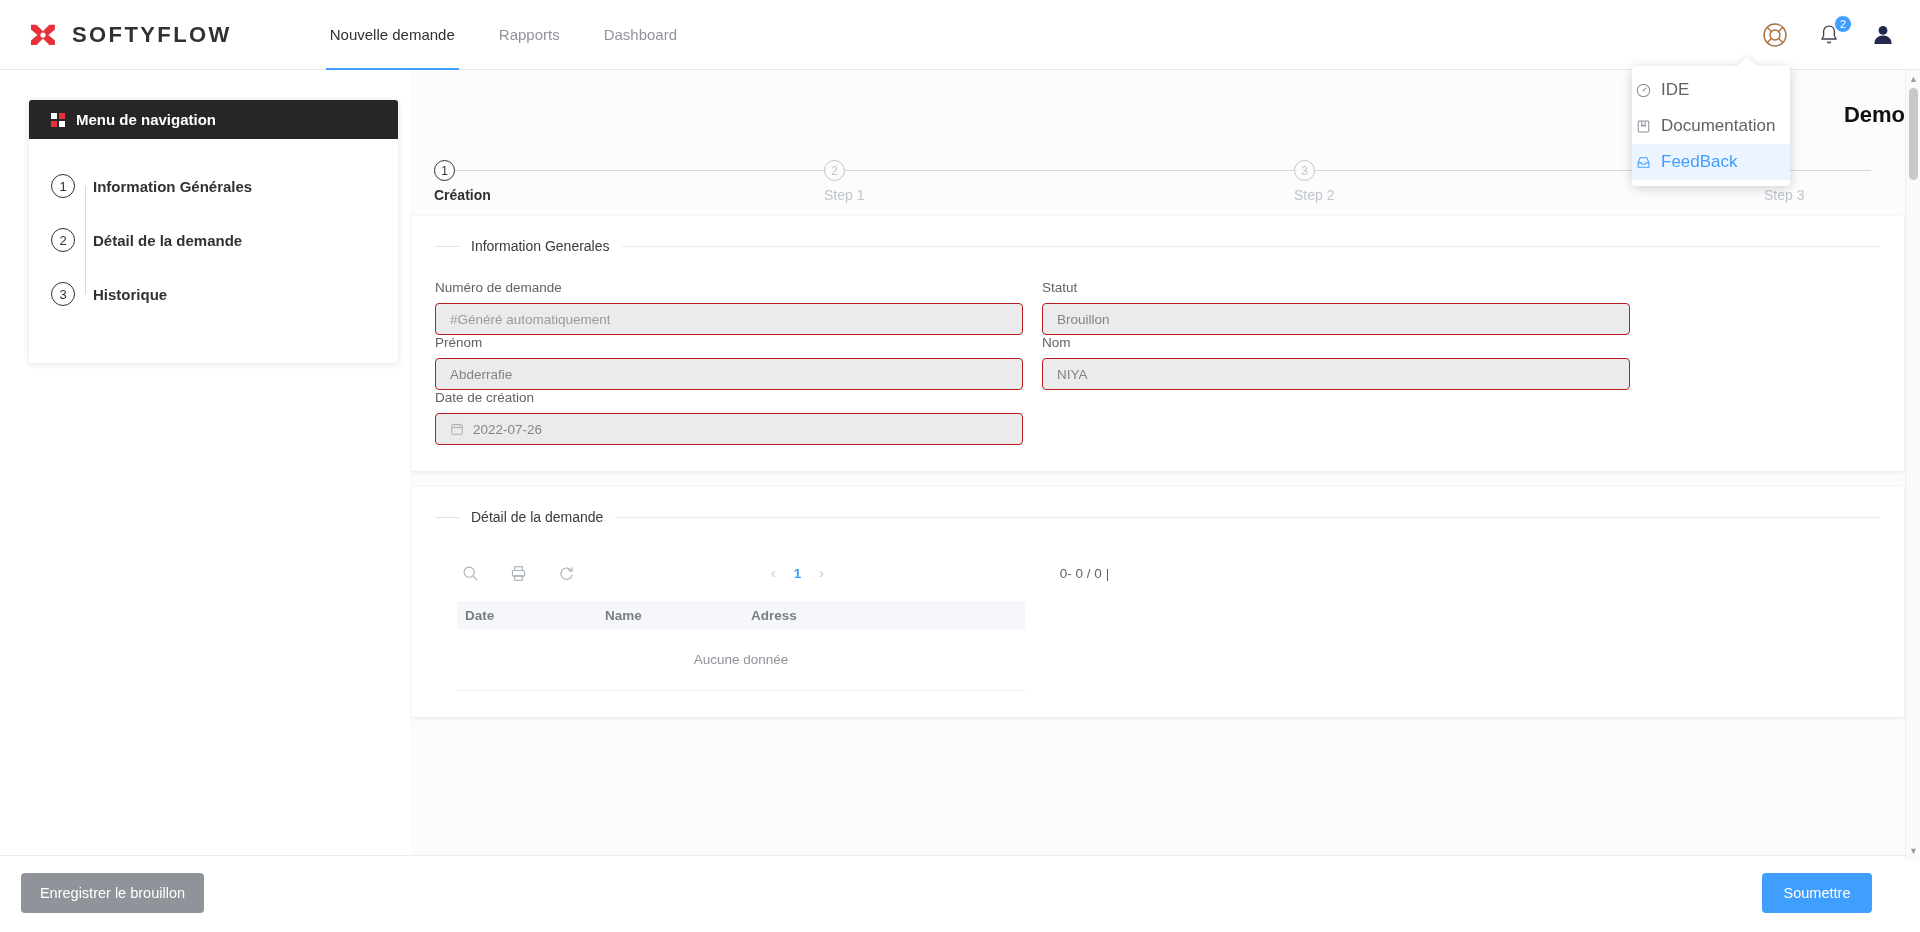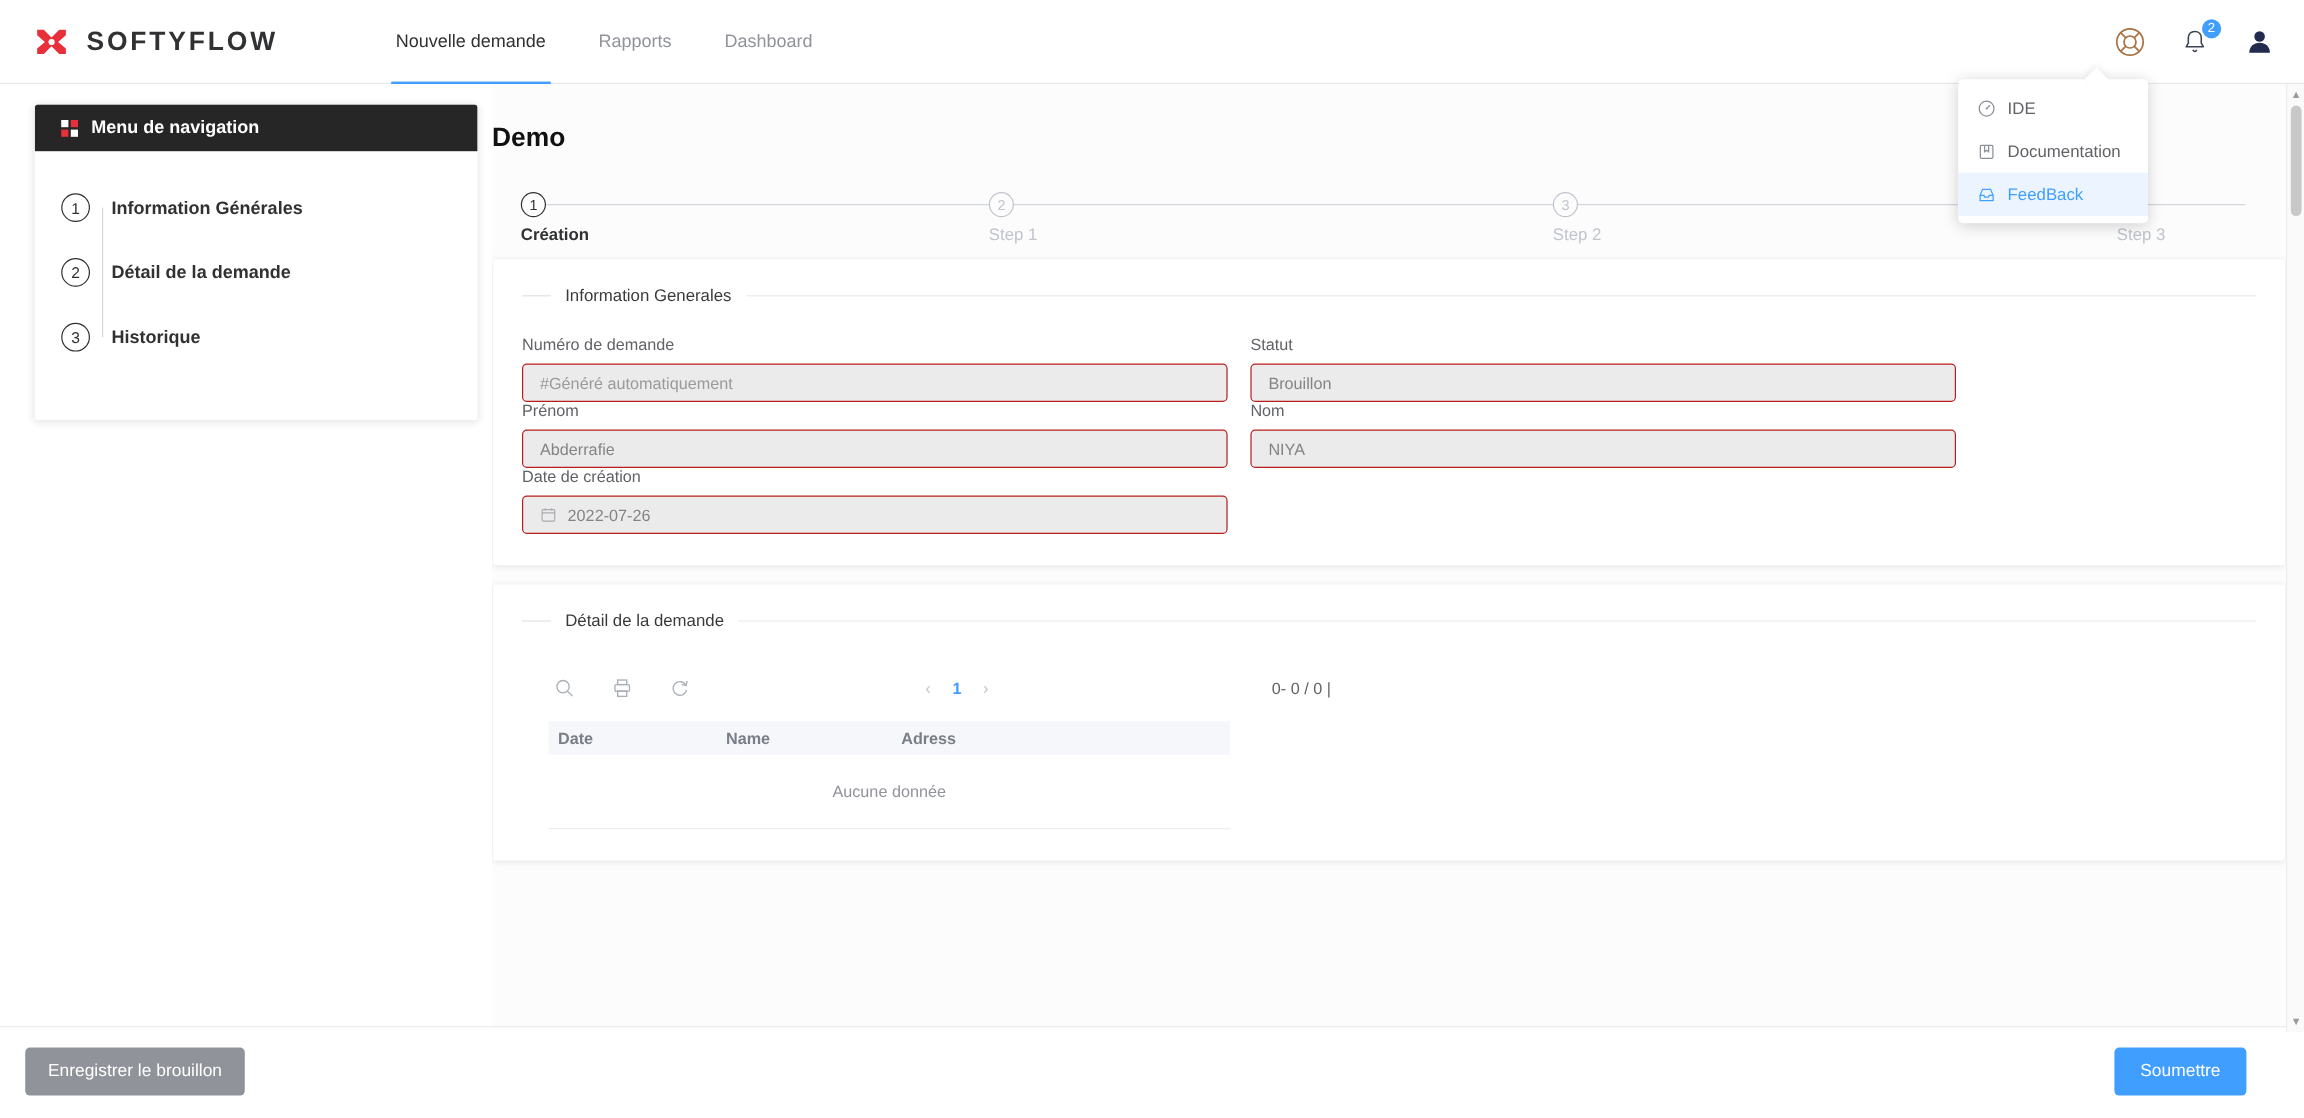--- a/index.html
+++ b/index.html
@@ -59,28 +59,28 @@
     box-shadow:0 2px 12px rgba(0,0,0,.18);
     padding:6px 0; z-index:60;
   }
   .dropdown::before{
     content:""; position:absolute; top:-7px; left:108px;
     width:14px; height:14px; background:#fff; transform:rotate(45deg);
     box-shadow:-2px -2px 5px rgba(0,0,0,.06);
   }
   .dd-item{
     display:flex; align-items:center; gap:10px;
-    height:36px; padding:0 16px; font-size:14px; color:#606266;
+    height:36px; padding:0 4px; font-size:17px; color:#606266;
     cursor:pointer; position:relative; z-index:2; background:#fff;
   }
   .dd-item.selected{ background:#ecf5ff; color:#409eff; }
 
   
   .sidebar{
-    position:absolute; left:29px; top:87px; width:369px;
+    position:absolute; left:29px; top:100px; width:369px;
     background:#fff; border-radius:3px;
     box-shadow:0 1px 7px rgba(0,0,0,.12);
     overflow:hidden;
   }
   .sb-head{
     background:#262626; color:#fff; height:39px;
     display:flex; align-items:center; gap:11px; padding:0 22px;
     font-size:15px; font-weight:bold;
   }
   .grid-icon{ width:14px; height:14px; display:grid;
@@ -101,21 +101,21 @@
             background:#d8d8d8; z-index:1; }
 
   
   .main{
     position:absolute; left:410px; top:70px;
     width:1495px; height:835px;
     background:#fcfcfc;
     overflow:hidden;
   }
   .page-title{
-    text-align:left; font-size:22px; font-weight:bold;
+    text-align:right; font-size:22px; font-weight:bold;
     color:#111; padding-top:32px;
   }
 
   
   .stepper{ position:relative; margin:32px 12px 0 12px; height:56px; }
   .st-item{ position:absolute; top:0; width:200px; }
   .st-circle{
     width:21px; height:21px; border-radius:50%;
     border:1.6px solid #c0c4cc; color:#c0c4cc; background:#fcfcfc;
     font-size:12px; display:flex; align-items:center; justify-content:center;

